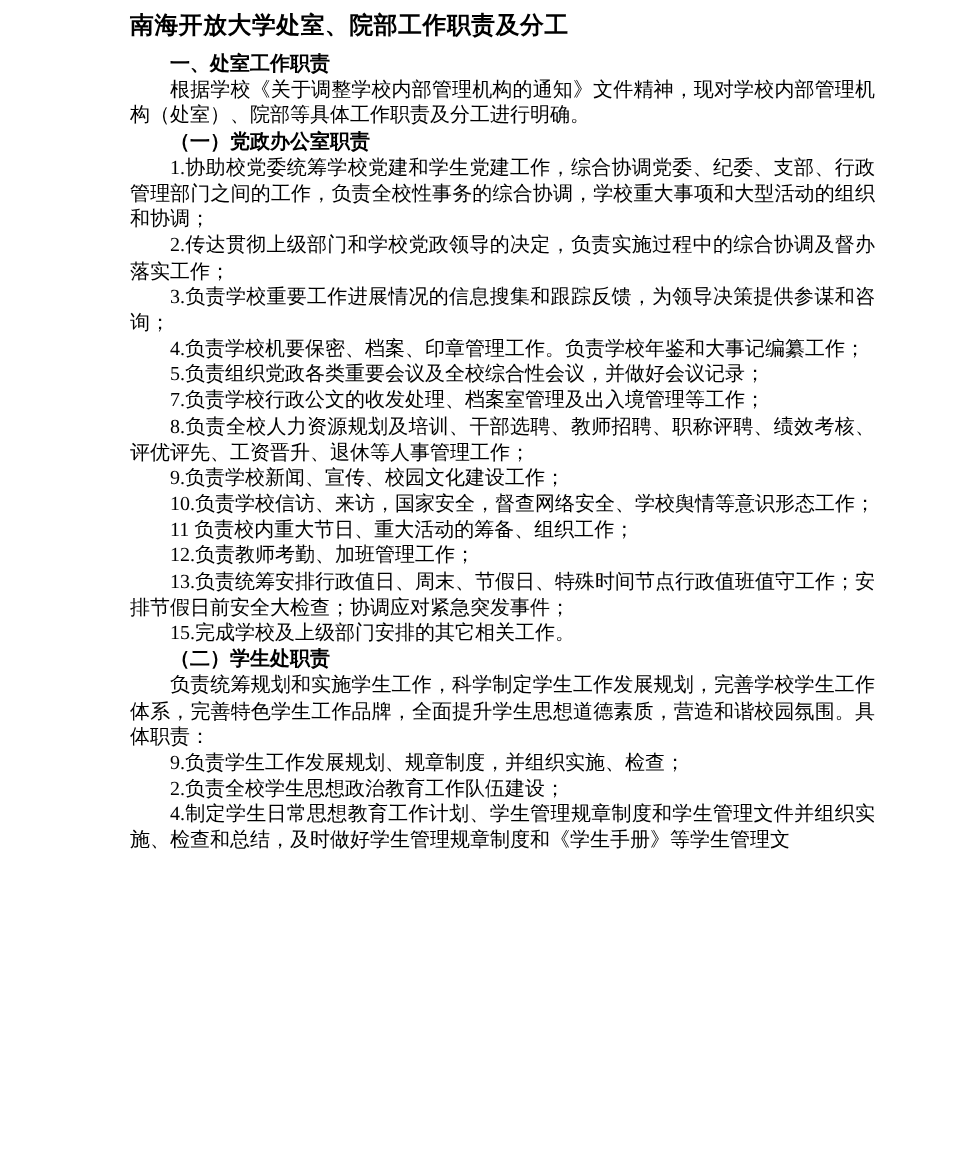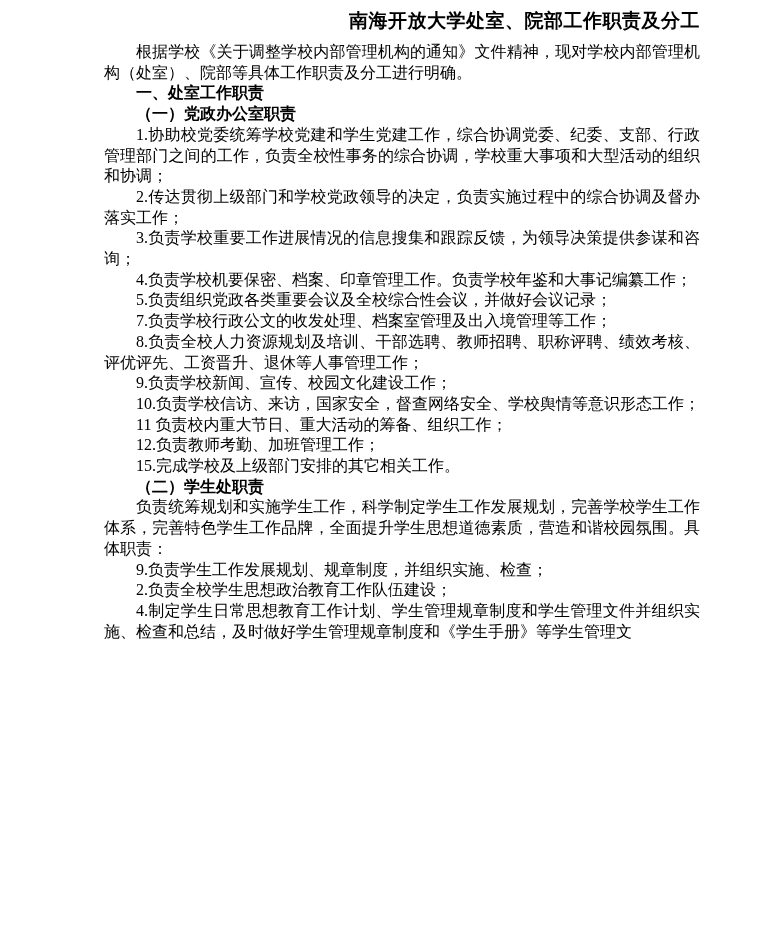--- a/index.html
+++ b/index.html
@@ -15,21 +15,21 @@
     overflow: hidden;
     font-family: "Liberation Serif", "DejaVu Serif", serif;
     color: #000000;
   }
   .content {
     margin: 8px 81px 0 104px; 
   }
   .doc-title {
     font-size: 19px;
     font-weight: bold;
-    text-align: right;
+    text-align: left;
     line-height: 26px;
     margin: 0 0 8px 0;
     letter-spacing: 0.5px;
   }
   .doc-body {
     font-size: 16px;
     line-height: 20.7px;
     text-align: justify;
   }
   .para {
@@ -41,34 +41,35 @@
     font-weight: bold;
   }
 </style>
 </head>
 <body>
 
 <div class="page">
   <div class="content">
     <h1 class="doc-title">南海开放大学处室、院部工作职责及分工</h1>
     <div class="doc-body">
+        <p class="para heading">一、处室工作职责</p>
         <p class="para">根据学校《关于调整学校内部管理机构的通知》文件精神，现对学校内部管理机构（处室）、院部等具体工作职责及分工进行明确。</p>
-        <p class="para heading">一、处室工作职责</p>
         <p class="para heading">（一）党政办公室职责</p>
         <p class="para">1.协助校党委统筹学校党建和学生党建工作，综合协调党委、纪委、支部、行政管理部门之间的工作，负责全校性事务的综合协调，学校重大事项和大型活动的组织和协调；</p>
         <p class="para">2.传达贯彻上级部门和学校党政领导的决定，负责实施过程中的综合协调及督办落实工作；</p>
         <p class="para">3.负责学校重要工作进展情况的信息搜集和跟踪反馈，为领导决策提供参谋和咨询；</p>
         <p class="para">4.负责学校机要保密、档案、印章管理工作。负责学校年鉴和大事记编纂工作；</p>
         <p class="para">5.负责组织党政各类重要会议及全校综合性会议，并做好会议记录；</p>
         <p class="para">7.负责学校行政公文的收发处理、档案室管理及出入境管理等工作；</p>
         <p class="para">8.负责全校人力资源规划及培训、干部选聘、教师招聘、职称评聘、绩效考核、评优评先、工资晋升、退休等人事管理工作；</p>
         <p class="para">9.负责学校新闻、宣传、校园文化建设工作；</p>
         <p class="para">10.负责学校信访、来访，国家安全，督查网络安全、学校舆情等意识形态工作；</p>
         <p class="para">11 负责校内重大节日、重大活动的筹备、组织工作；</p>
         <p class="para">12.负责教师考勤、加班管理工作；</p>
+        <p class="para">13.负责统筹安排行政值日、周末、节假日、特殊时间节点行政值班值守工作；安排节假日前安全大检查；协调应对紧急突发事件；</p>
         <p class="para">15.完成学校及上级部门安排的其它相关工作。</p>
         <p class="para heading">（二）学生处职责</p>
         <p class="para">负责统筹规划和实施学生工作，科学制定学生工作发展规划，完善学校学生工作体系，完善特色学生工作品牌，全面提升学生思想道德素质，营造和谐校园氛围。具体职责：</p>
         <p class="para">9.负责学生工作发展规划、规章制度，并组织实施、检查；</p>
         <p class="para">2.负责全校学生思想政治教育工作队伍建设；</p>
         <p class="para">4.制定学生日常思想教育工作计划、学生管理规章制度和学生管理文件并组织实施、检查和总结，及时做好学生管理规章制度和《学生手册》等学生管理文</p>
       </div>
   </div>
 </div>
 

